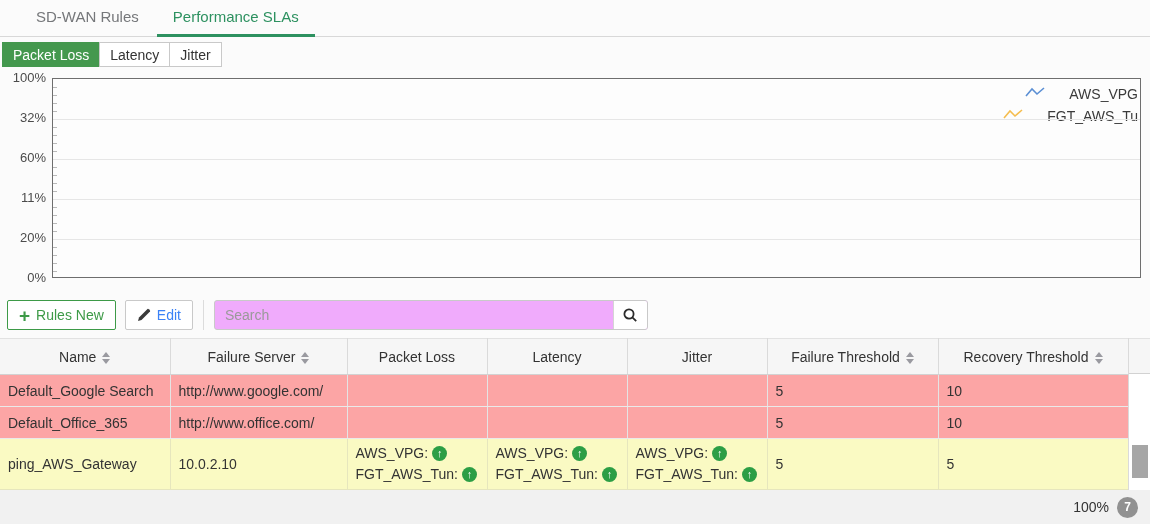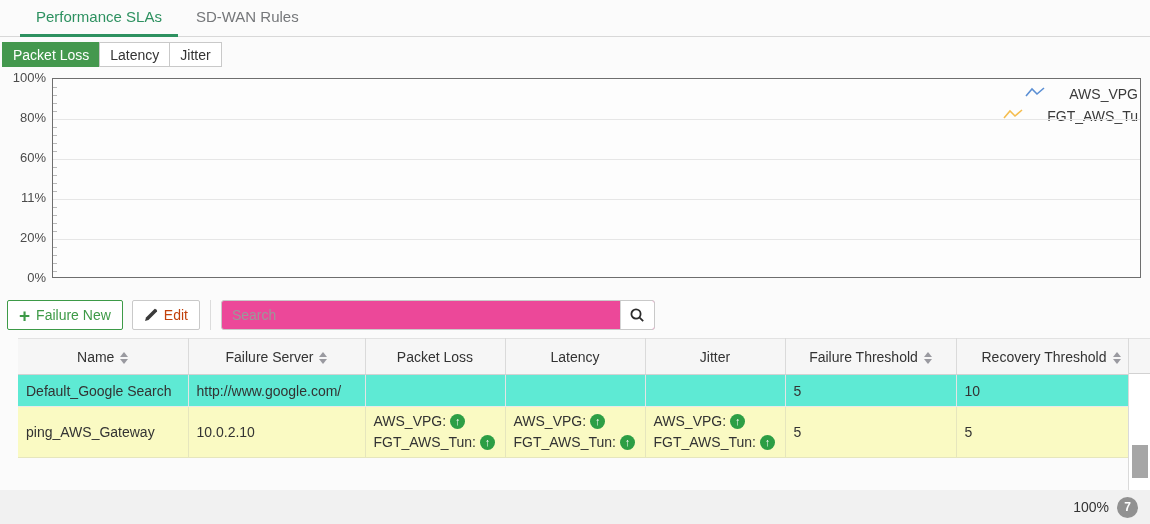--- a/index.html
+++ b/index.html
@@ -22,36 +22,36 @@
   .chart-wrap { position:relative; height:223px; }
   .plot { position:absolute; left:52px; top:11px; width:1089px; height:200px; background:#fdfdfd; border:1px solid #6e6e6e; }
   .gridline { position:absolute; left:0; right:0; height:1px; background:#e6e6e6; }
   .minortick { position:absolute; left:0; width:4px; height:1px; background:#b9b9b9; }
   .ylabel { position:absolute; font-size:13px; color:#4b4b4b; width:46px; text-align:right; }
   .legend { position:absolute; top:6px; right:2px; display:flex; flex-direction:column; gap:5px; align-items:flex-end; }
   .legend-item { display:flex; align-items:center; gap:24px; font-size:14px; color:#3a3a3a; cursor:pointer; white-space:nowrap; }
 
   
   .toolbar { display:flex; align-items:center; padding:10px 0 8px 7px; height:48px; }
-  .btn { display:inline-flex; align-items:center; gap:6px; font-size:14px; height:30px; padding:0 11px; background:#fff; border:1px solid #c9c9c9; border-radius:2px; color:#c2410c; cursor:pointer; margin-right:9px; }
+  .btn { display:inline-flex; align-items:center; gap:6px; font-size:14px; height:30px; padding:0 11px; background:#fff; border:1px solid #c9c9c9; border-radius:2px; color:#3b82f6; cursor:pointer; margin-right:9px; }
   .btn-create { border-color:#3d9a47; color:#3d9a47; }
   .plus { font-size:19px; font-weight:bold; color:#3d9a47; line-height:1; }
   .icon-svg { display:block; }
   .tb-divider { width:1px; height:30px; background:#dcdcdc; margin:0 10px 0 1px; }
-  .search-group { display:flex; height:30px; width:434px; border:1px solid #c9c9c9; border-radius:3px; background:#ec4899; overflow:hidden; }
+  .search-group { display:flex; height:30px; width:434px; border:1px solid #c9c9c9; border-radius:3px; background:#f0abfc; overflow:hidden; }
   .search-input { flex:1; border:none; outline:none; font-size:14px; padding:0 10px; color:#333; font-family:"Liberation Sans", sans-serif; background:transparent; }
   .search-input::placeholder { color:#9a9a9a; }
   .search-btn { width:34px; border:none; border-left:1px solid #d5d5d5; background:#fff; display:flex; align-items:center; justify-content:center; cursor:pointer; }
 
   
   .table-area { position:relative; }
-  table { border-collapse:collapse; table-layout:fixed; width:1128px; font-size:14px;margin-left:18px; }
+  table { border-collapse:collapse; table-layout:fixed; width:1128px; font-size:14px; }
   th { background:#f6f6f6; font-weight:normal; color:#333; height:36px; text-align:center; border-right:1px solid #dadada; border-top:1px solid #e2e2e2; border-bottom:1px solid #d2d2d2; white-space:nowrap; overflow:hidden; cursor:default; }
   th.sortable { cursor:pointer; }
-  td { height:32px; padding:4px 8px; border-right:1px solid #e4e4e4; border-bottom:1px solid #eaeaea; vertical-align:middle; white-space:nowrap; overflow:hidden; background:#5eead4; }
+  td { height:32px; padding:4px 8px; border-right:1px solid #e4e4e4; border-bottom:1px solid #eaeaea; vertical-align:middle; white-space:nowrap; overflow:hidden; background:#fca5a5; }
   tr.highlighted td { background:#fafac3; border-right-color:#e6e6bd; border-bottom-color:#e6e6bd; }
   .sort-icon { display:inline-flex; flex-direction:column; gap:2px; margin-left:6px; vertical-align:middle; }
   .sort-icon .up { width:0; height:0; border-left:4px solid transparent; border-right:4px solid transparent; border-bottom:5px solid #9a9aa0; }
   .sort-icon .down { width:0; height:0; border-left:4px solid transparent; border-right:4px solid transparent; border-top:5px solid #9a9aa0; }
   .member-line { display:flex; align-items:center; gap:4px; line-height:21px; }
   .up-arrow { display:inline-flex; width:15px; height:15px; border-radius:50%; background:#2c9e45; color:#fff; font-size:11px; font-weight:bold; align-items:center; justify-content:center; line-height:1; }
 
   
   .scroll-col { position:absolute; top:0; right:0; width:22px; height:152px; background:#fff; border-left:1px solid #dadada; }
   .scroll-head { height:36px; background:#f6f6f6; border-top:1px solid #e2e2e2; border-bottom:1px solid #d2d2d2; }
@@ -60,37 +60,37 @@
   
   .footer { position:absolute; left:0; bottom:0; width:1150px; height:34px; background:#f1f1f1; display:flex; align-items:center; justify-content:flex-end; gap:8px; padding-right:12px; font-size:14px; color:#333; }
   .badge { width:21px; height:21px; border-radius:50%; background:#919191; color:#fff; font-size:12px; font-weight:bold; display:flex; align-items:center; justify-content:center; }
 </style>
 </head>
 <body>
 
 <div class="page">
 
   <div class="tabbar" id="tabbar">
+      <div class="tab">SD-WAN Rules</div>
       <div class="tab active">Performance SLAs</div>
-      <div class="tab">SD-WAN Rules</div>
     </div>
 
   <div class="subtabs" id="subtabs">
       <div class="subtab active">Packet Loss</div>
       <div class="subtab">Latency</div>
       <div class="subtab">Jitter</div>
     </div>
 
   <div class="chart-wrap">
     <div id="ylabels">
         <div class="ylabel" style="top: 203px; left: 0px;">0%</div>
         <div class="ylabel" style="top: 163px; left: 0px;">20%</div>
         <div class="ylabel" style="top: 123px; left: 0px;">11%</div>
         <div class="ylabel" style="top: 83px; left: 0px;">60%</div>
-        <div class="ylabel" style="top: 43px; left: 0px;">80%</div>
+        <div class="ylabel" style="top: 43px; left: 0px;">32%</div>
         <div class="ylabel" style="top: 3px; left: 0px;">100%</div>
       </div>
     <div class="plot" id="plot">
       <div class="legend" id="legend">
           <div class="legend-item">
             <span><svg width="20" height="14" viewBox="0 0 20 14">
                 <polyline points="1,11 7,4 12,9 19,3" fill="none" stroke="#5b8fd4" stroke-width="1.6"></polyline>
               </svg></span>
             <span>AWS_VPG</span>
           </div>
@@ -124,21 +124,21 @@
         <div class="minortick" style="top: 168px;"></div>
         <div class="minortick" style="top: 176px;"></div>
         <div class="minortick" style="top: 184px;"></div>
         <div class="minortick" style="top: 192px;"></div>
       </div>
   </div>
 
   <div class="toolbar">
     <button class="btn btn-create">
       <span class="plus">+</span>
-        <span>Failure New</span>
+        <span>Rules New</span>
     </button>
     <button class="btn">
       <span>
           <svg class="icon-svg" width="14" height="14" viewBox="0 0 14 14">
             <path d="M1 13 L2 9.5 L10.5 1 Q11 .5 11.8 1.2 L12.8 2.2 Q13.5 3 13 3.5 L4.5 12 Z" fill="#3a3a3a"></path>
           </svg>
         </span>
       <span>Edit</span>
     </button>
     <div class="tb-divider"></div>
@@ -192,20 +192,29 @@
         <tbody>
           <tr>
             <td>Default_Google Search</td>
             <td>http://www.google.com/</td>
             <td></td>
             <td></td>
             <td></td>
             <td>5</td>
             <td>10</td>
           </tr>
+          <tr>
+            <td>Default_Office_365</td>
+            <td>http://www.office.com/</td>
+            <td></td>
+            <td></td>
+            <td></td>
+            <td>5</td>
+            <td>10</td>
+          </tr>
           <tr class="highlighted">
             <td>ping_AWS_Gateway</td>
             <td>10.0.2.10</td>
             <td>
               <div class="member-line">
                 <span>AWS_VPG:</span>
                 <span class="up-arrow">↑</span>
               </div>
               <div class="member-line">
                 <span>FGT_AWS_Tun:</span>

